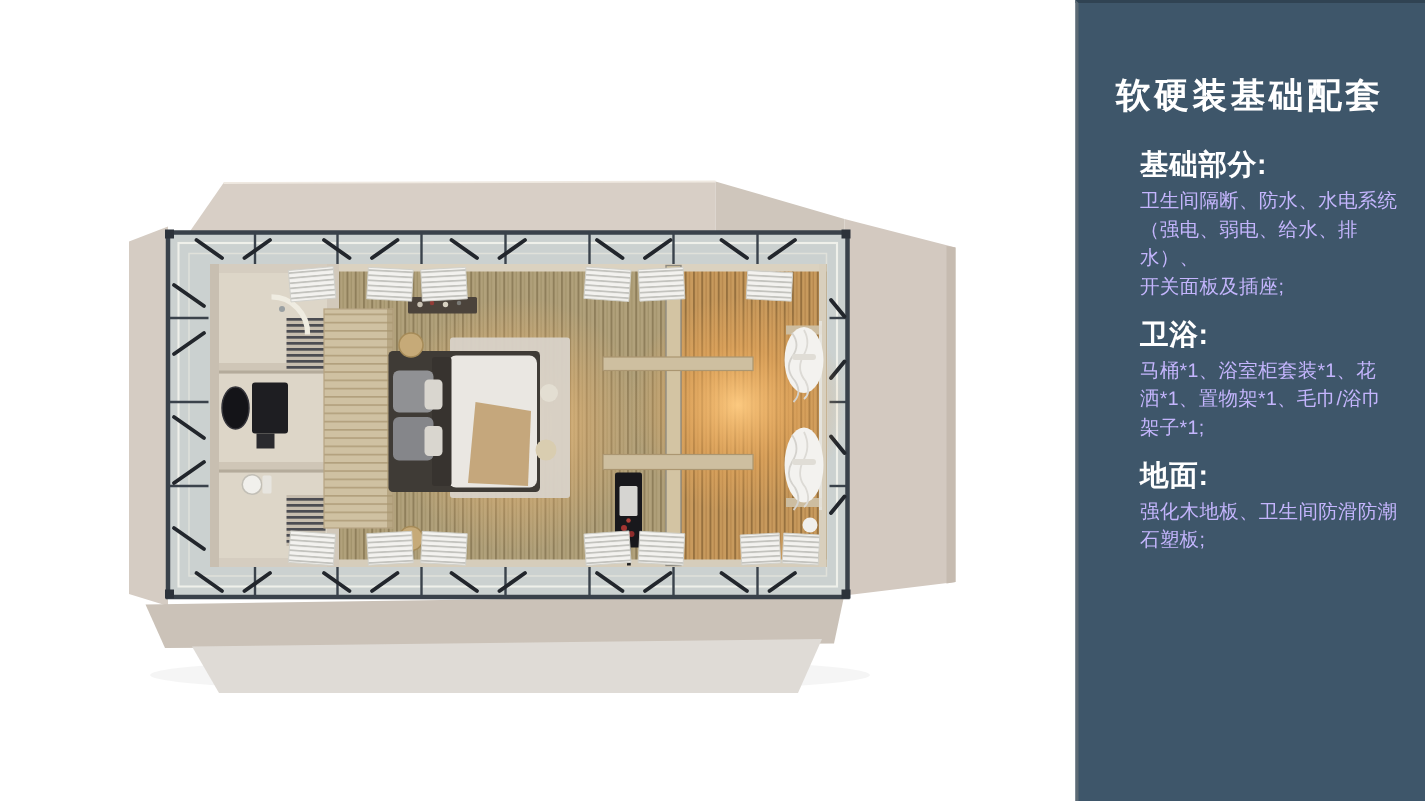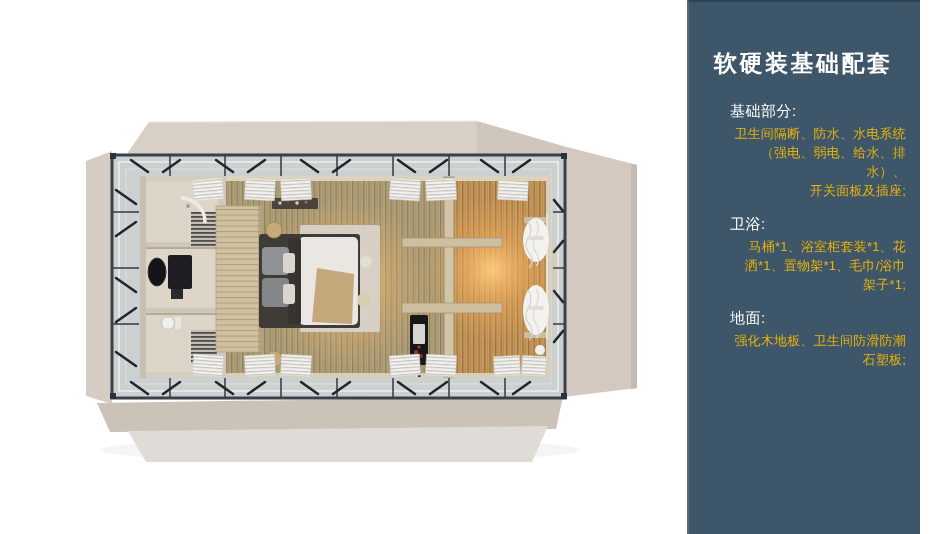--- a/index.html
+++ b/index.html
@@ -2,30 +2,30 @@
 <html><head>
 <meta charset="utf-8">
 <style>
   html,body{margin:0;padding:0;background:#ffffff;}
   .canvas{
     position:relative;width:950px;height:534px;overflow:hidden;background:#ffffff;
     font-family:"Liberation Sans","DejaVu Sans",sans-serif;
   }
   .plan-area{position:absolute;left:0;top:0;width:717px;height:534px;}
   .sidebar{
-    position:absolute;left:687px;top:0;width:233px;height:534px;box-sizing:border-box;
+    position:absolute;left:717px;top:0;width:233px;height:534px;box-sizing:border-box;
     background:#3e566a;border-left:2px solid #5c6a75;border-top:2px solid #304353;
     color:#ffffff;padding:50px 14px 0 25px;
   }
   .sidebar h1{
     margin:0 0 26px 0;font-size:23px;line-height:23px;font-weight:bold;letter-spacing:2.5px;
   }
   .section{margin:0 0 14px 0;padding-left:16px;}
-  .section h2{margin:0 0 3px 0;font-size:15px;line-height:20px;font-weight:normal;letter-spacing:0.5px;}
-  .section p{margin:0;font-size:13px;line-height:19px;color:#eab308;white-space:pre-line;letter-spacing:0.2px;text-align:right;}
+  .section h2{margin:0 0 3px 0;font-size:19px;line-height:20px;font-weight:bold;letter-spacing:0.5px;}
+  .section p{margin:0;font-size:13px;line-height:19px;color:#c4b5fd;white-space:pre-line;letter-spacing:0.2px;}
 </style>
 </head>
 <body>
 
 <div class="canvas">
 
   <div class="plan-area">
     <svg width="717" height="534" viewBox="0 0 717 534" xmlns="http://www.w3.org/2000/svg">
       <defs>
         <pattern id="pFloor" width="5.5" height="12" patternUnits="userSpaceOnUse">

